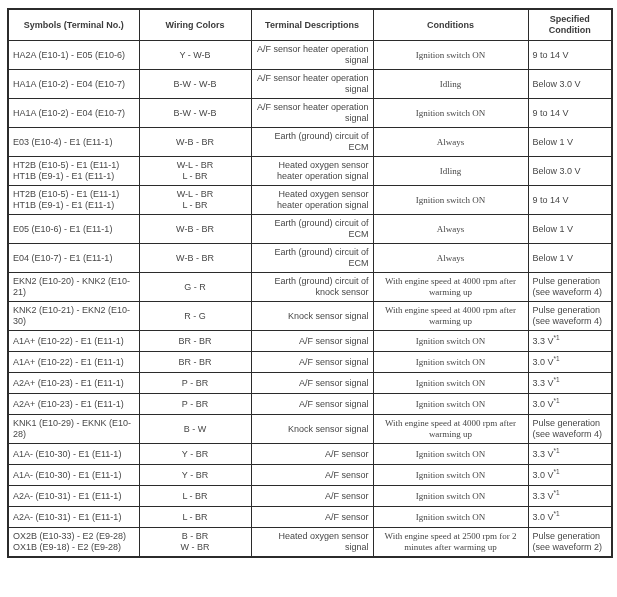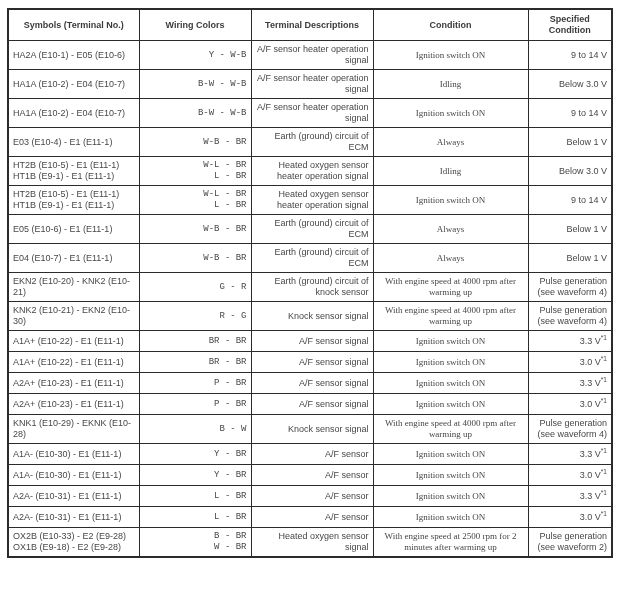--- a/index.html
+++ b/index.html
@@ -33,24 +33,24 @@
     overflow: hidden;
   }
   table.terminal-table th {
     font-weight: bold;
     text-align: center;
     height: 22px;
     color: #3b3b3b;
     padding: 4px 3px;
   }
   td.cell-symbols   { text-align: left; margin-left: 32px; }
-  td.cell-wiring    { text-align: right; font-family: Liberation Mono, monospace; }
+  td.cell-wiring    { text-align: center; }
   td.cell-desc      { text-align: right; }
   td.cell-cond      { text-align: center; font-family: Liberation Serif, serif; }
-  td.cell-spec      { text-align: right; }
+  td.cell-spec      { text-align: left; }
   tr.data-row { height: 21px; }
   sup {
     font-size: 6.5px;
     line-height: 0;
     vertical-align: super;
   }
 </style>
 </head>
 <body>
 
@@ -61,21 +61,21 @@
       <col style="width:112px">
       <col style="width:122px">
       <col style="width:155px">
       <col style="width:84px">
     </colgroup>
     <thead>
       <tr>
         <th>Symbols (Terminal No.)</th>
         <th>Wiring Colors</th>
         <th>Terminal Descriptions</th>
-        <th>Condition</th>
+        <th>Conditions</th>
         <th>Specified Condition</th>
       </tr>
     </thead>
     <tbody>
         <tr class="data-row">
     <td class="cell-symbols">HA2A (E10-1) - E05 (E10-6)</td>
     <td class="cell-wiring">Y - W-B</td>
     <td class="cell-desc">A/F sensor heater operation signal</td>
     <td class="cell-cond">Ignition switch ON</td>
     <td class="cell-spec">9 to 14 V</td>

